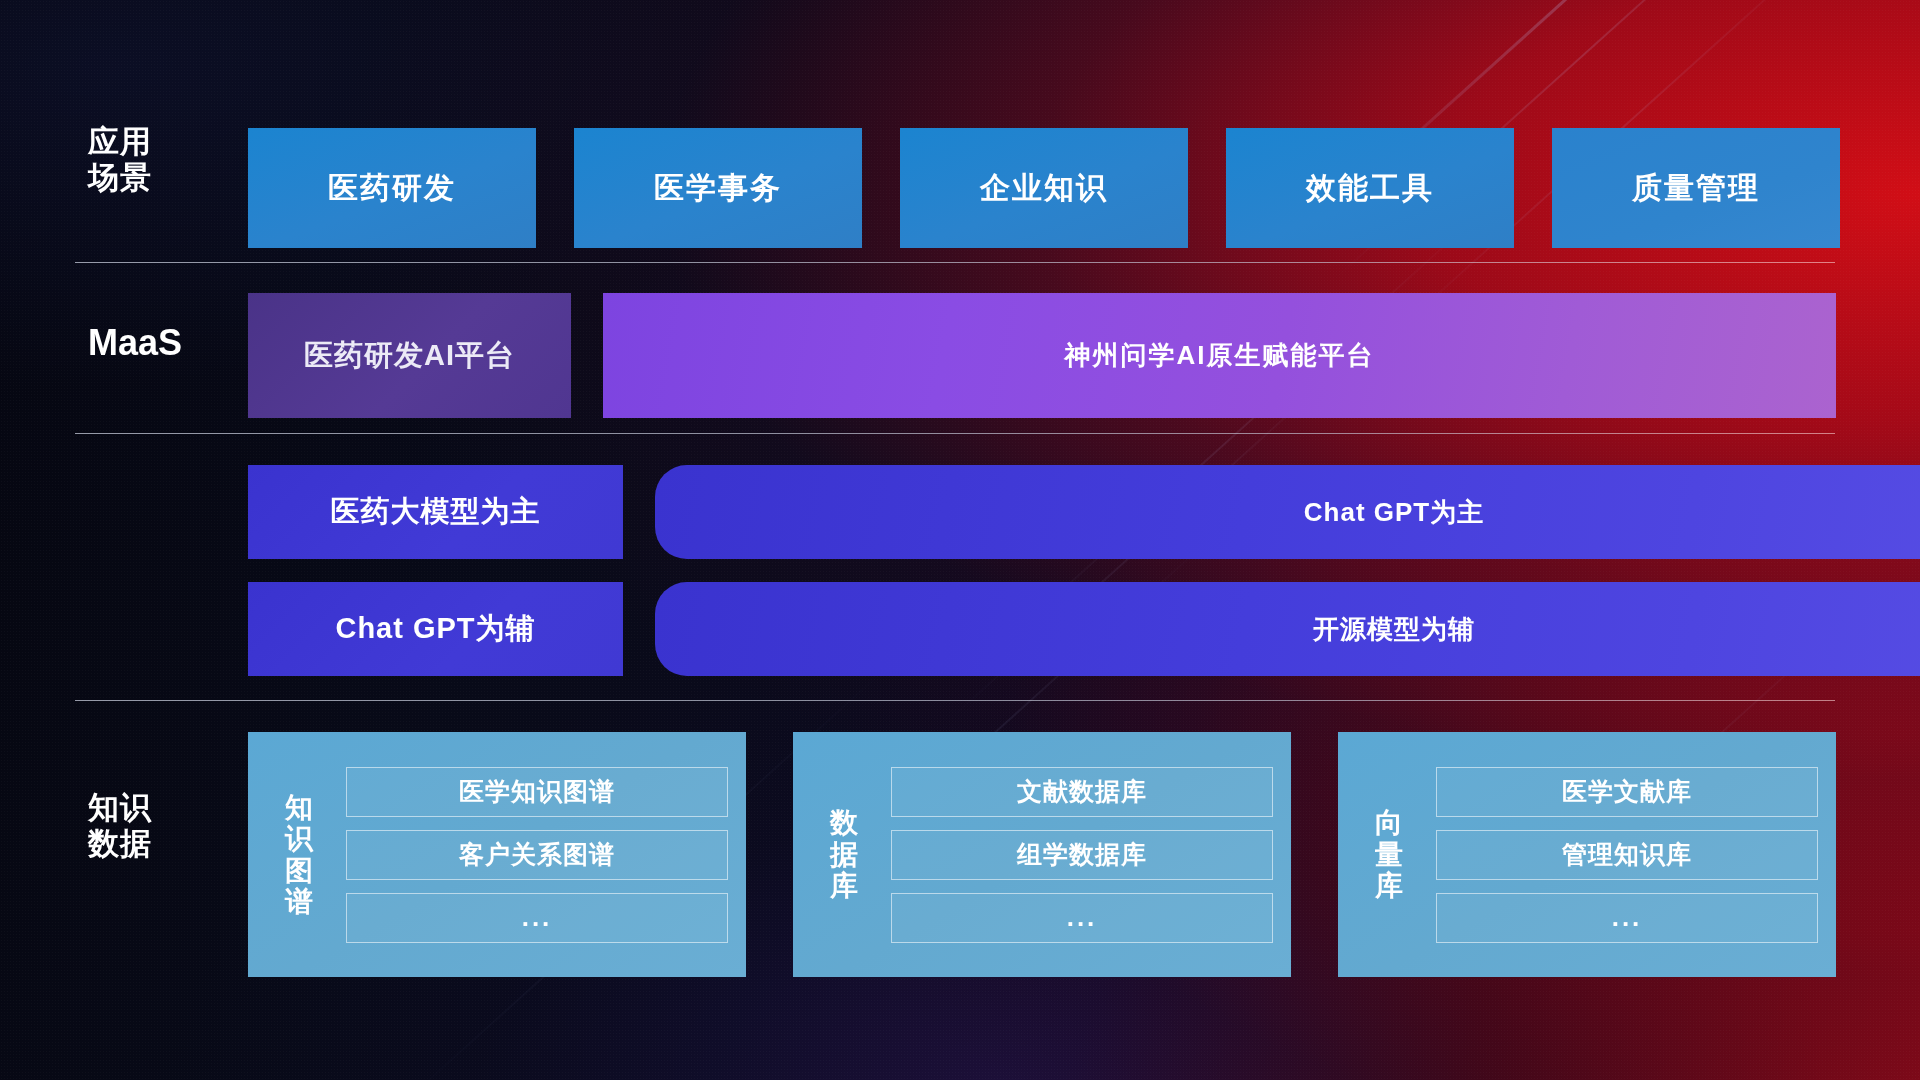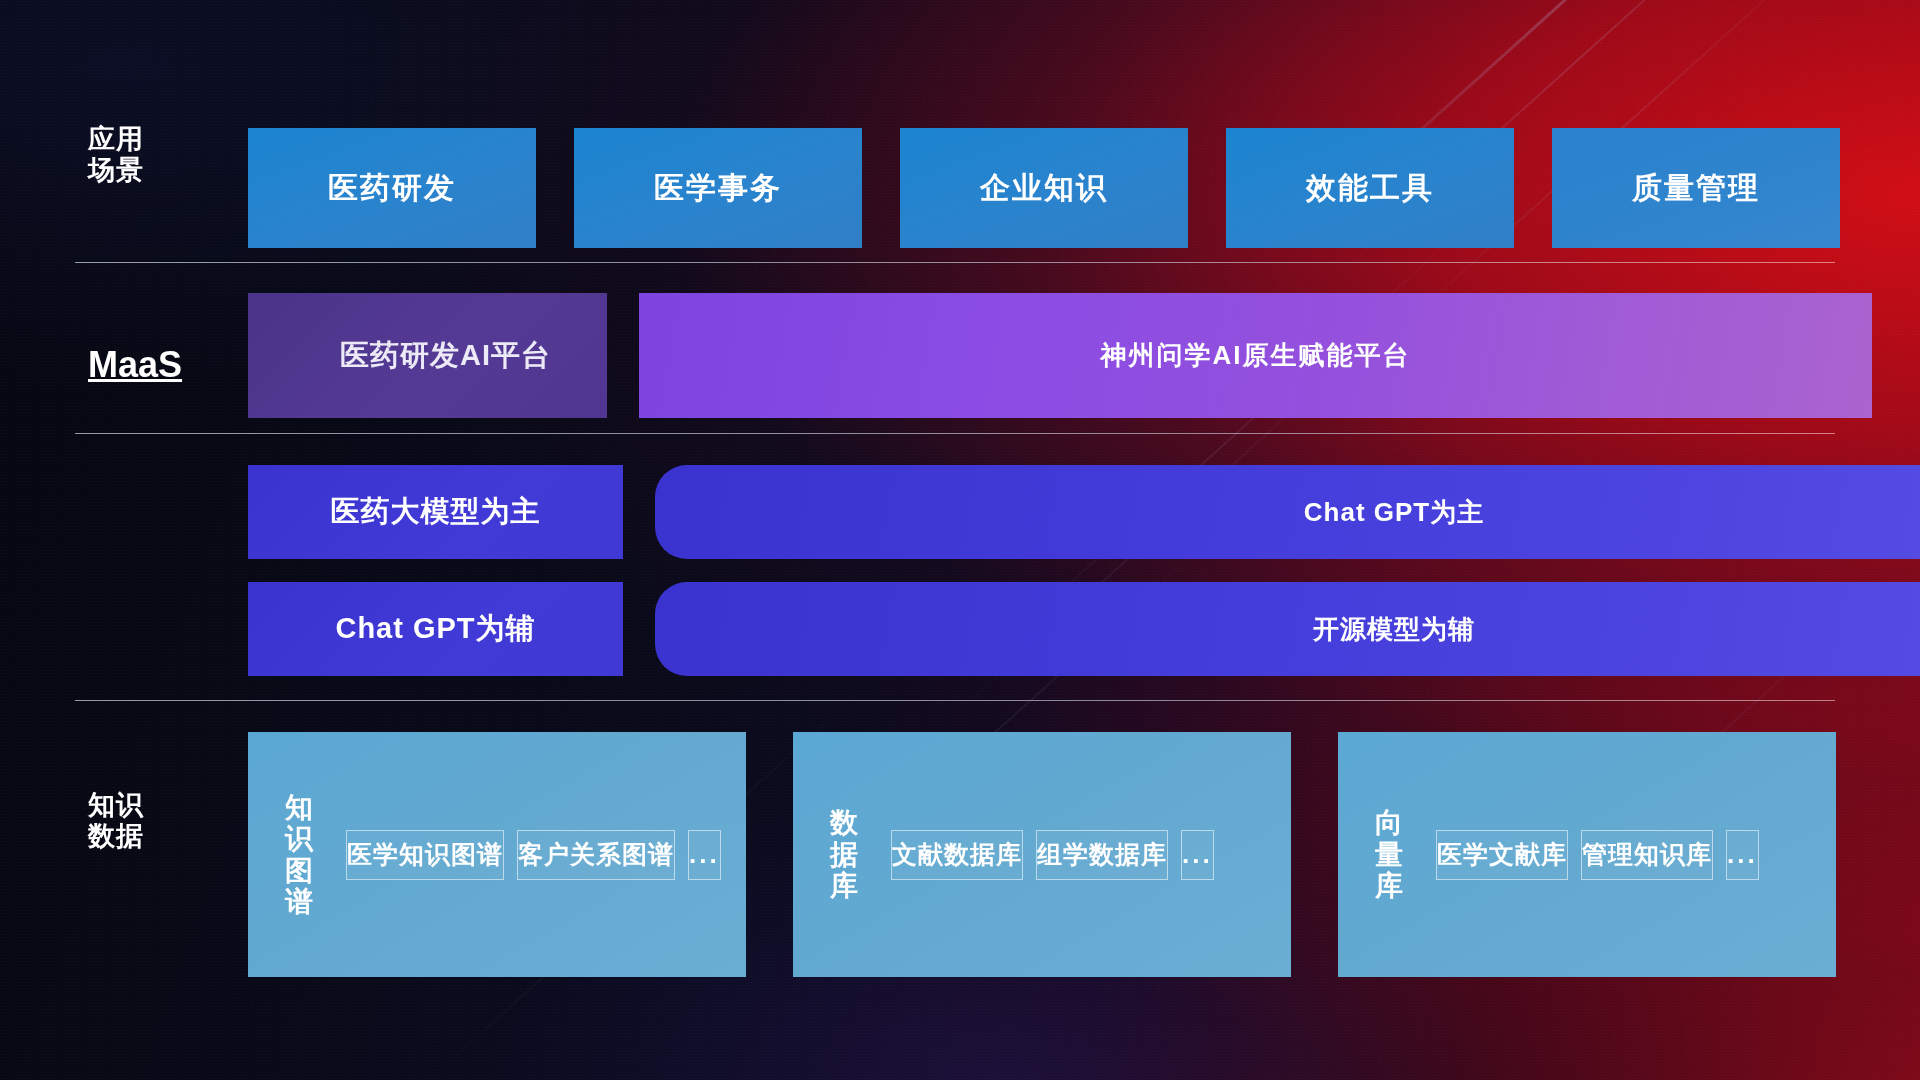--- a/index.html
+++ b/index.html
@@ -27,21 +27,21 @@
   }
   .noise{position:absolute;inset:0;pointer-events:none;opacity:.05;
     background-image:radial-gradient(rgba(255,255,255,.55) .6px, rgba(0,0,0,0) .7px);
     background-size:3px 3px;}
 
   .grid{position:absolute;left:0;top:0;width:1920px;height:1080px;}
 
   
   .rowlabel{
     position:absolute;left:88px;width:132px;color:#fff;
-    font-size:27px;font-weight:bold;line-height:1.16;letter-spacing:1px;
+    font-size:31px;font-weight:bold;line-height:1.16;letter-spacing:1px;
     text-align:left;
   }
   .rowlabel.maas{font-size:36px;letter-spacing:0px;}
 
   .sep{position:absolute;left:75px;width:1760px;height:1px;
        background:linear-gradient(90deg,rgba(205,210,225,.72) 0%,rgba(205,210,225,.62) 72%,rgba(255,225,225,.55) 100%);}
 
   
   .scen{position:absolute;top:128px;left:248px;display:flex;gap:38px;}
   .scen .card{
@@ -50,21 +50,21 @@
     color:#fff;font-size:30px;font-weight:bold;letter-spacing:2px;
     box-shadow:0 0 0 0 rgba(0,0,0,0);
   }
   .scen .card.c5{background:linear-gradient(160deg,#2a82cd 0%,#2f84cd 60%,#3687cf 100%);}
 
   
   .maasrow{position:absolute;top:293px;left:248px;display:flex;gap:32px;}
   .maas-left{
     width:323px;height:125px;display:flex;align-items:center;justify-content:center;
     background:linear-gradient(135deg,#4a3388 0%,#553a95 55%,#503691 100%);
-    color:#eceaf6;font-size:29px;font-weight:bold;letter-spacing:1px;padding-left:36px;
+    color:#eceaf6;font-size:29px;font-weight:bold;letter-spacing:1px;
   }
   .maas-right{
     width:1233px;height:125px;display:flex;align-items:center;justify-content:center;
     background:linear-gradient(100deg,#7d44e0 0%,#8a4ce4 28%,#9450dd 55%,#a05bd6 78%,#ab63cf 100%);
     color:#fff;font-size:26px;font-weight:bold;letter-spacing:2px;
   }
 
   
   .algo{position:absolute;top:465px;left:248px;}
   .algo .line{display:flex;gap:32px;}
@@ -83,21 +83,21 @@
   
   .kd{position:absolute;top:732px;left:248px;display:flex;gap:47px;}
   .kd .group{
     width:498px;height:245px;background:linear-gradient(150deg,#5ba8d4 0%,#63a9d0 50%,#6aaed4 100%);
     display:flex;align-items:center;padding:0 18px 0 22px;box-sizing:border-box;gap:18px;
   }
   .kd .gtitle{
     width:58px;color:#fff;font-size:28px;font-weight:bold;line-height:1.12;
     text-align:center;letter-spacing:0;
   }
-  .kd .items{flex:1;display:flex;flex-direction:row;gap:13px;}
+  .kd .items{flex:1;display:flex;flex-direction:column;gap:13px;}
   .kd .item{
     height:48px;border:1px solid rgba(255,255,255,.55);
     display:flex;align-items:center;justify-content:center;
     color:#fff;font-size:25px;font-weight:bold;letter-spacing:1px;
     background:rgba(255,255,255,.04);
   }
   .kd .item.dots{font-size:26px;letter-spacing:3px;}
 </style>
 </head>
 <body>
@@ -136,21 +136,21 @@
       <div class="card">
           <span>效能工具</span>
         </div>
       <div class="card c5">
           <span>质量管理</span>
         </div>
     </div>
 
     <div class="sep" style="top:262px;"></div>
 
-    <div class="rowlabel maas" style="top:344px;text-decoration:underline;">
+    <div class="rowlabel maas" style="top:322px;">
       <div>MaaS</div>
     </div>
 
     <div class="maasrow">
       <div class="maas-left">
           <span>医药研发AI平台</span>
         </div>
       <div class="maas-right">
           <span>神州问学AI原生赋能平台</span>
         </div>

